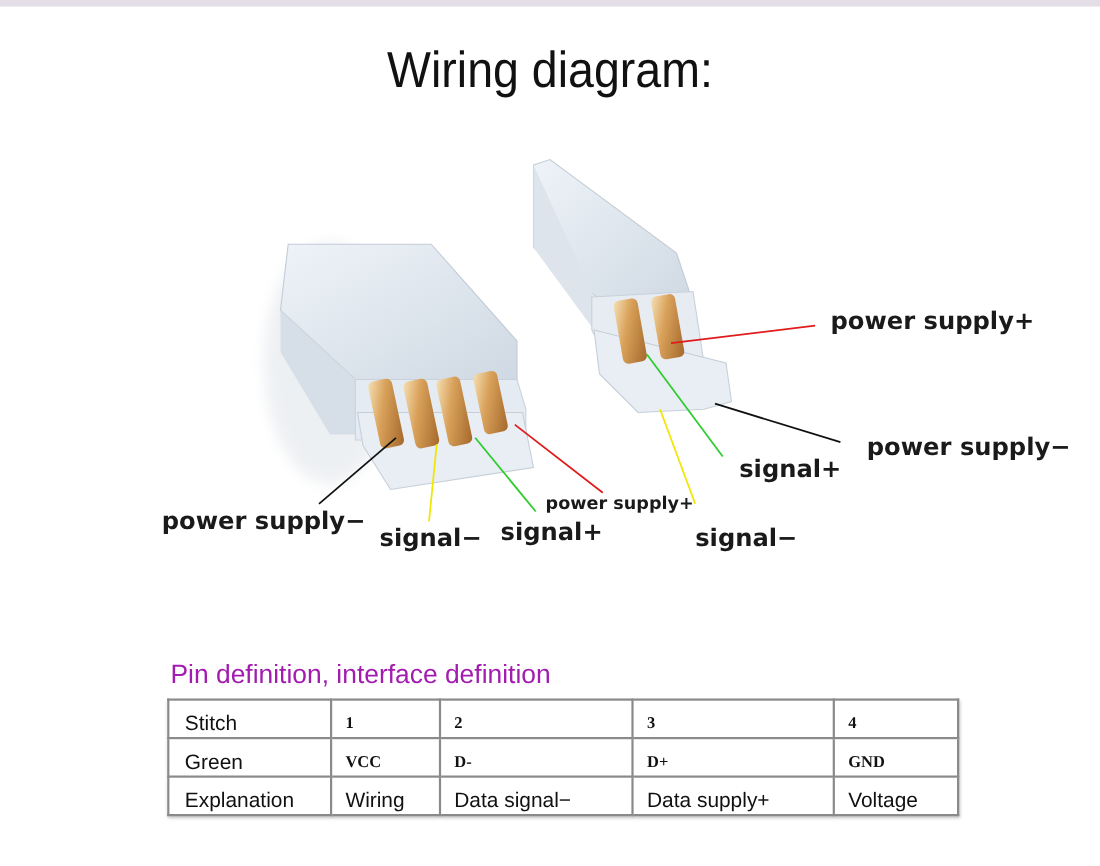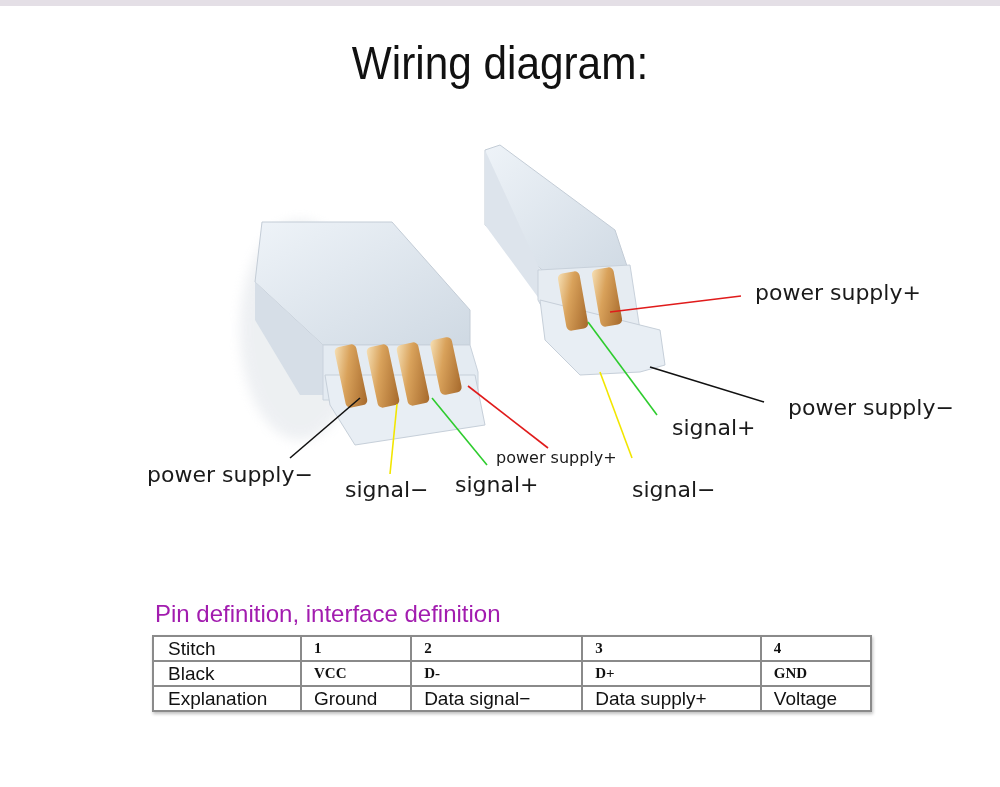--- a/index.html
+++ b/index.html
@@ -1,25 +1,25 @@
 <!DOCTYPE html>
 <html><head>
 <meta charset="utf-8">
 <style>
   html, body { margin: 0; padding: 0; }
   body { width: 1000px; height: 787px; background: #ffffff; position: relative; overflow: hidden; font-family: "Liberation Sans", sans-serif; }
   .topbar { position: absolute; left: 0; top: 0; width: 1000px; height: 6px; background: #e4dfe6; }
   .title { position: absolute; left: 0; top: 36px; width: 1000px; text-align: center; font-size: 46px; color: #111; font-family: "Liberation Sans", sans-serif; transform: scaleX(0.92); letter-spacing: 0; }
   svg.diagram { position: absolute; left: 0; top: 0; }
-  .lbl { position: absolute; color: #1a1a1a; font-family: "DejaVu Sans", sans-serif; white-space: nowrap; }
+  .lbl { position: absolute; color: #1a1a1a; font-family: "DejaVu Sans", sans-serif; white-space: nowrap; font-weight: bold; }
   .lbl.big { font-size: 22px; }
   .lbl.small { font-size: 16px; }
   .caption { position: absolute; left: 155px; top: 600px; font-size: 24px; color: #a21caf; }
   table.pins { position: absolute; left: 152px; top: 635px; width: 720px; border-collapse: collapse; box-shadow: 1px 2px 3px rgba(0,0,0,0.25); }
-  table.pins td { border: 2px solid #8a8a8a; height: 23px; padding: 0 0 0 12px; font-size: 19px; color: #111; vertical-align: middle; }
+  table.pins td { border: 2px solid #8a8a8a; height: 23px; padding: 10px 0 0 12px; font-size: 19px; color: #111; vertical-align: middle; }
   table.pins td.h { width: 132px; padding-left: 14px; }
   table.pins td.serif { font-family: "Liberation Serif", serif; font-weight: bold; font-size: 15px; }
 </style>
 </head>
 <body>
 
 <div class="topbar"></div>
 <div class="title">Wiring diagram:</div>
 
 <svg class="diagram" width="1000" height="787">
@@ -84,27 +84,27 @@
 <table class="pins">
   <tbody>
       <tr>
     <td class="h">Stitch</td>
     <td class="serif">1</td>
     <td class="serif">2</td>
     <td class="serif">3</td>
     <td class="serif">4</td>
   </tr>
   <tr>
-    <td class="h">Black</td>
+    <td class="h">Green</td>
     <td class="serif">VCC</td>
     <td class="serif">D-</td>
     <td class="serif">D+</td>
     <td class="serif">GND</td>
   </tr>
   <tr>
     <td class="h">Explanation</td>
-    <td>Ground</td>
+    <td>Wiring</td>
     <td>Data signal−</td>
     <td>Data supply+</td>
     <td>Voltage</td>
   </tr>
 </tbody>
   </table>
 
 </body></html>

